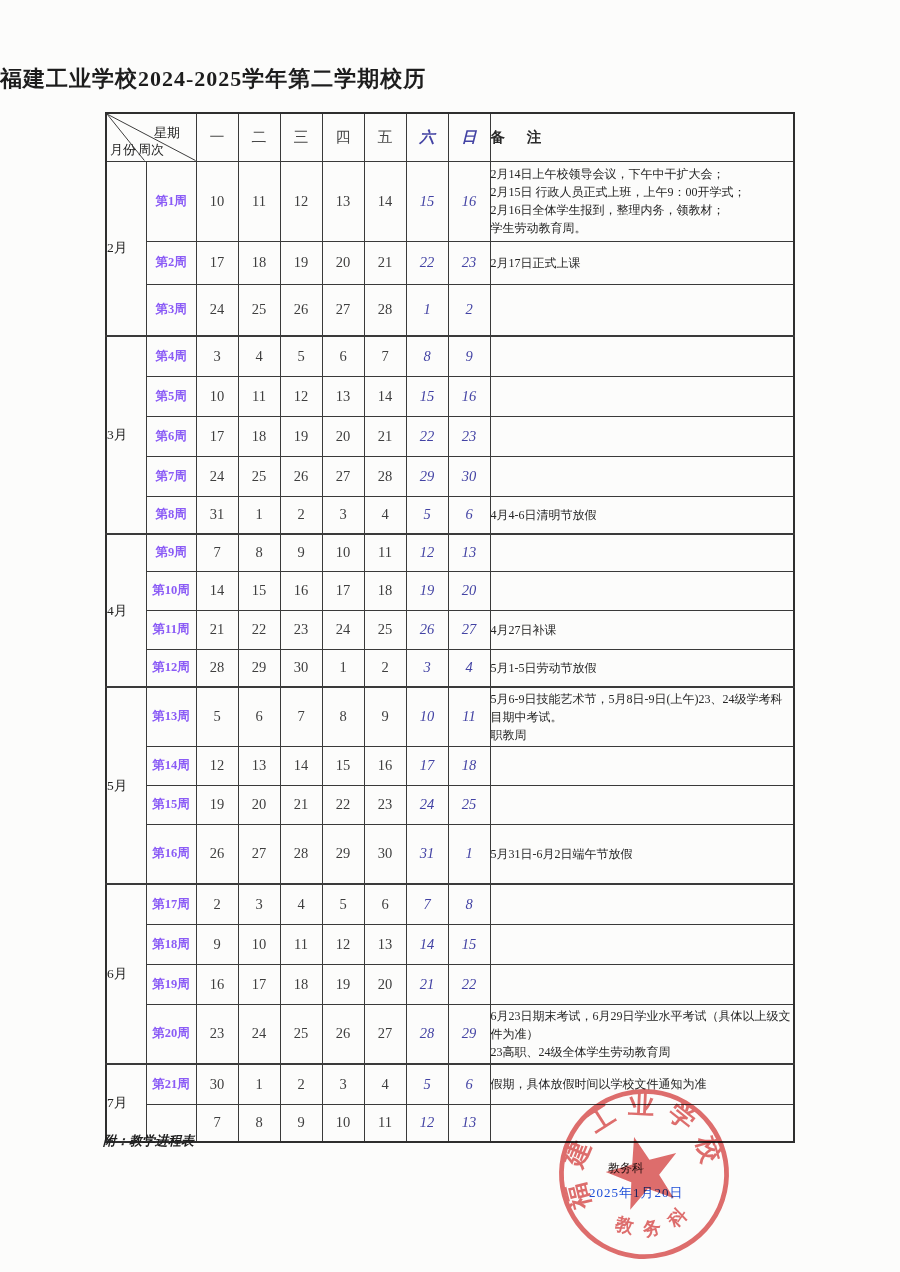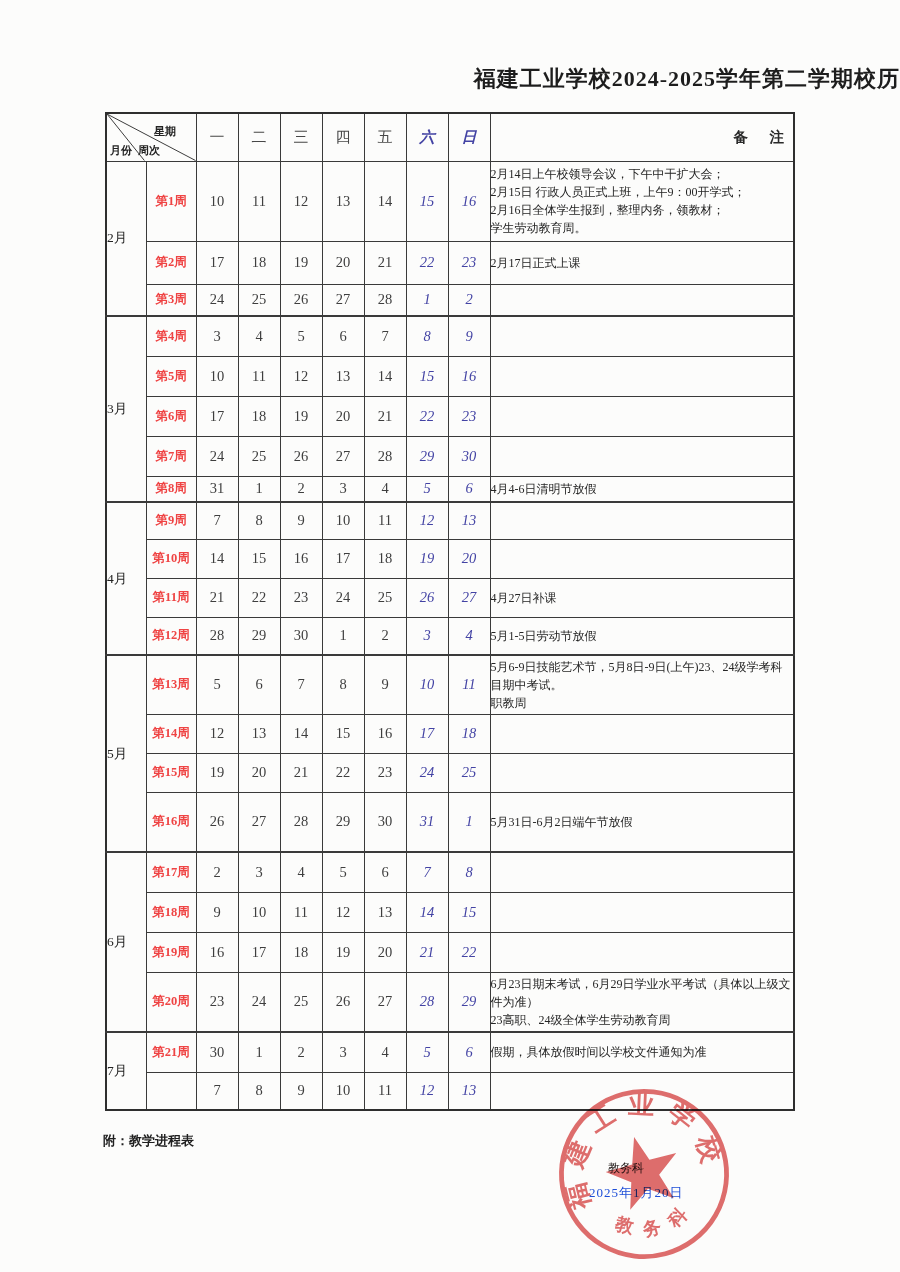--- a/index.html
+++ b/index.html
@@ -7,64 +7,64 @@
     position:relative;
     width:900px;height:1272px;
     margin:0 auto;
     background:#fcfcfb;
     overflow:hidden;
     font-family:"Liberation Serif","DejaVu Serif",serif;
     color:#2b2b2b;
   }
   .title{
     position:absolute;left:0;top:64px;width:900px;
-    text-align:right;
+    text-align:left;
     font-size:22px;font-weight:bold;letter-spacing:1px;color:#1d1d1d;
   }
   table.cal{
     position:absolute;left:105px;top:112px;
     width:690px;
     border-collapse:collapse;
     table-layout:fixed;
     border:2px solid #2e2e2e;
   }
   table.cal th, table.cal td{
     border:1px solid #3a3a3a;
     padding:0;
     overflow:hidden;
   }
   tr.hdr{height:48px;}
   .corner{position:relative;padding:0;}
   .corner svg{position:absolute;left:0;top:0;width:100%;height:100%;}
-  .corner .lbl{position:absolute;font-size:11px;font-weight:bold;color:#222;line-height:1;}
+  .corner .lbl{position:absolute;font-size:13px;font-weight:normal;color:#222;line-height:1;}
   .lbl-week-axis{left:47px;top:12px;}
   .lbl-month-axis{left:3px;bottom:5px;}
   .lbl-week-cycle{left:31px;bottom:5px;}
   th.day-header{font-size:15px;font-weight:normal;color:#474747;text-align:center;}
   th.day-header.weekend{color:#4343a4;font-style:italic;font-weight:bold;}
-  th.notes-header{font-size:14.5px;font-weight:bold;letter-spacing:9px;color:#2a2a2a;text-align:right;margin-top:36px;}
+  th.notes-header{font-size:14.5px;font-weight:bold;letter-spacing:9px;color:#2a2a2a;text-align:left;margin-top:36px;}
   td.month-cell{text-align:left;font-size:13.5px;color:#222;}
-  td.week-cell{text-align:center;font-size:12.5px;font-weight:bold;color:#ef4444;}
+  td.week-cell{text-align:center;font-size:12.5px;font-weight:bold;color:#8b5cf6;}
   td.day-cell{
     text-align:center;font-size:14.5px;color:#3e3e3e;
     font-family:"Liberation Serif","DejaVu Serif",serif;
   }
   td.day-cell.weekend{color:#4343a4;font-style:italic;}
   td.note-cell{
     font-size:12px;line-height:1.5;color:#252525;
     padding:3px 5px;text-align:left;vertical-align:middle;
     white-space:pre-line;
   }
   tr.month-start > td{border-top-width:2px;}
   td.mb-left{border-left-width:3px;}
   td.mb-top{border-top-width:3px;}
   td.mb-bottom{border-bottom-width:3px;}
   .footer-note{
     position:absolute;left:103px;top:1132px;
-    font-size:13px;font-weight:bold;color:#1f1f1f;
+    font-size:13px;font-weight:bold;color:#1f1f1f;font-style:italic;
   }
   .printed-dept{
     position:absolute;left:608px;top:1160px;
     font-size:12px;color:#27201f;
   }
   .printed-date{
     position:absolute;left:589px;top:1184px;
     font-size:13px;color:#1d4ed8;letter-spacing:1px;
   }
   .stamp{
@@ -136,21 +136,21 @@
           <td class="week-cell">第2周</td>
           <td class="day-cell">17</td>
           <td class="day-cell">18</td>
           <td class="day-cell">19</td>
           <td class="day-cell">20</td>
           <td class="day-cell">21</td>
           <td class="day-cell weekend">22</td>
           <td class="day-cell weekend">23</td>
           <td class="note-cell">2月17日正式上课</td>
         </tr>
-        <tr style="height: 32px;">
+        <tr style="height: 52px;">
           <td class="week-cell">第3周</td>
           <td class="day-cell mb-bottom">24</td>
           <td class="day-cell mb-bottom">25</td>
           <td class="day-cell mb-bottom">26</td>
           <td class="day-cell mb-bottom">27</td>
           <td class="day-cell mb-bottom">28</td>
           <td class="day-cell weekend mb-left mb-top">1</td>
           <td class="day-cell weekend mb-top">2</td>
           <td class="note-cell"></td>
         </tr>
@@ -192,21 +192,21 @@
           <td class="week-cell">第7周</td>
           <td class="day-cell">24</td>
           <td class="day-cell">25</td>
           <td class="day-cell">26</td>
           <td class="day-cell">27</td>
           <td class="day-cell">28</td>
           <td class="day-cell weekend">29</td>
           <td class="day-cell weekend">30</td>
           <td class="note-cell"></td>
         </tr>
-        <tr style="height: 26px;">
+        <tr style="height: 38px;">
           <td class="week-cell">第8周</td>
           <td class="day-cell mb-bottom">31</td>
           <td class="day-cell mb-left mb-top">1</td>
           <td class="day-cell mb-top">2</td>
           <td class="day-cell mb-top">3</td>
           <td class="day-cell mb-top">4</td>
           <td class="day-cell weekend mb-top">5</td>
           <td class="day-cell weekend mb-top">6</td>
           <td class="note-cell">4月4-6日清明节放假</td>
         </tr>

